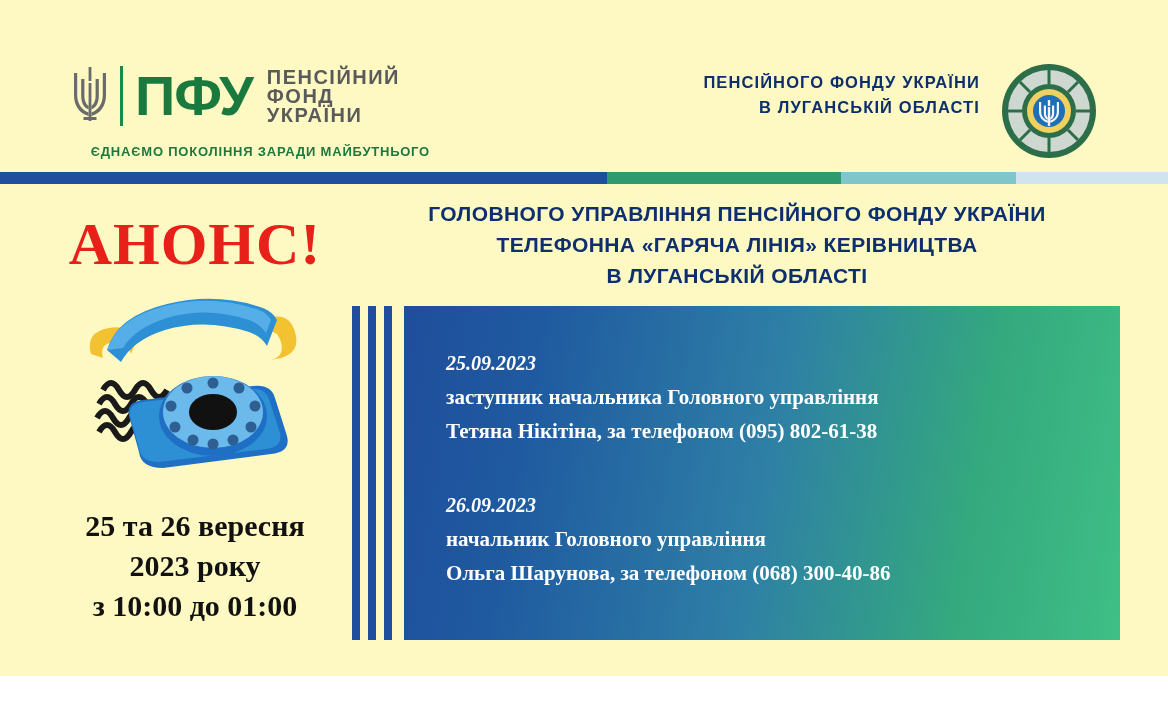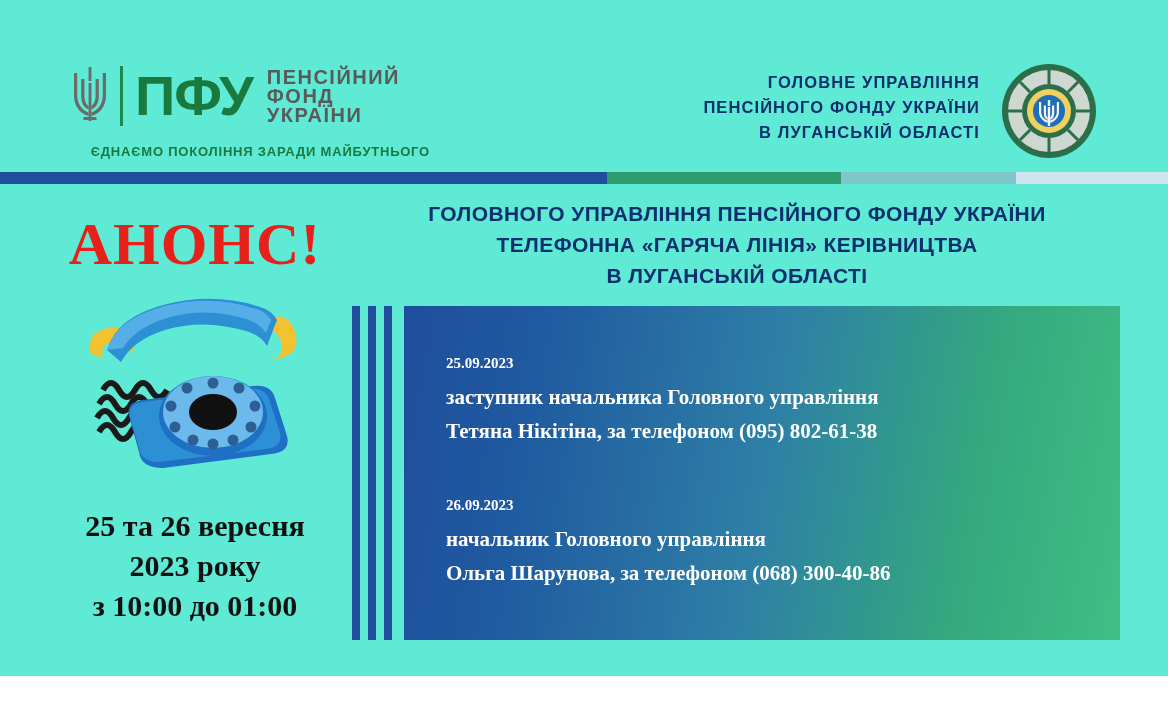--- a/index.html
+++ b/index.html
@@ -13,21 +13,21 @@
     font-family: "Liberation Sans", sans-serif;
     position: relative;
     overflow: hidden;
   }
 
   .poster {
     position: absolute;
     left: 0; top: 0;
     width: 1168px;
     height: 724px;
-    background: #5eead4;
+    background: #fef9c3;
   }
 
   
   .header {
     position: absolute;
     left: 0; top: 0;
     width: 1168px;
     height: 172px;
   }
 
@@ -205,23 +205,24 @@
     box-sizing: border-box;
     padding: 40px 26px 0 42px;
     color: #ffffff;
   }
   .entry {
     margin-bottom: 40px;
   }
   .entry .d {
     font-family: "Liberation Serif", serif;
     font-weight: bold;
-    font-size: 15px;
+    font-size: 20px;
     line-height: 34px;
     color: #ffffff;
+    font-style: italic;
   }
   .entry .l {
     font-family: "Liberation Serif", serif;
     font-weight: bold;
     font-size: 21px;
     line-height: 34px;
     color: #ffffff;
   }
 
   
@@ -261,21 +262,20 @@
         <span class="pfu-words">
           <div>ПЕНСІЙНИЙ</div>
           <div>ФОНД</div>
           <div>УКРАЇНИ</div>
         </span>
       </div>
       <div class="logo-slogan">ЄДНАЄМО ПОКОЛІННЯ ЗАРАДИ МАЙБУТНЬОГО</div>
     </div>
 
     <div class="dept-title">
-      <div>ГОЛОВНЕ УПРАВЛІННЯ</div>
       <div>ПЕНСІЙНОГО ФОНДУ УКРАЇНИ</div>
       <div>В ЛУГАНСЬКІЙ ОБЛАСТІ</div>
     </div>
 
     <div class="emblem">
       <svg width="98" height="98" viewBox="0 0 98 98" aria-hidden="true">
         <g>
           <circle cx="49" cy="49" r="47" fill="#2c6e49"></circle>
           <circle cx="49" cy="49" r="41" fill="#cfd8d0"></circle>
           <g stroke="#2c6e49" stroke-width="3">

